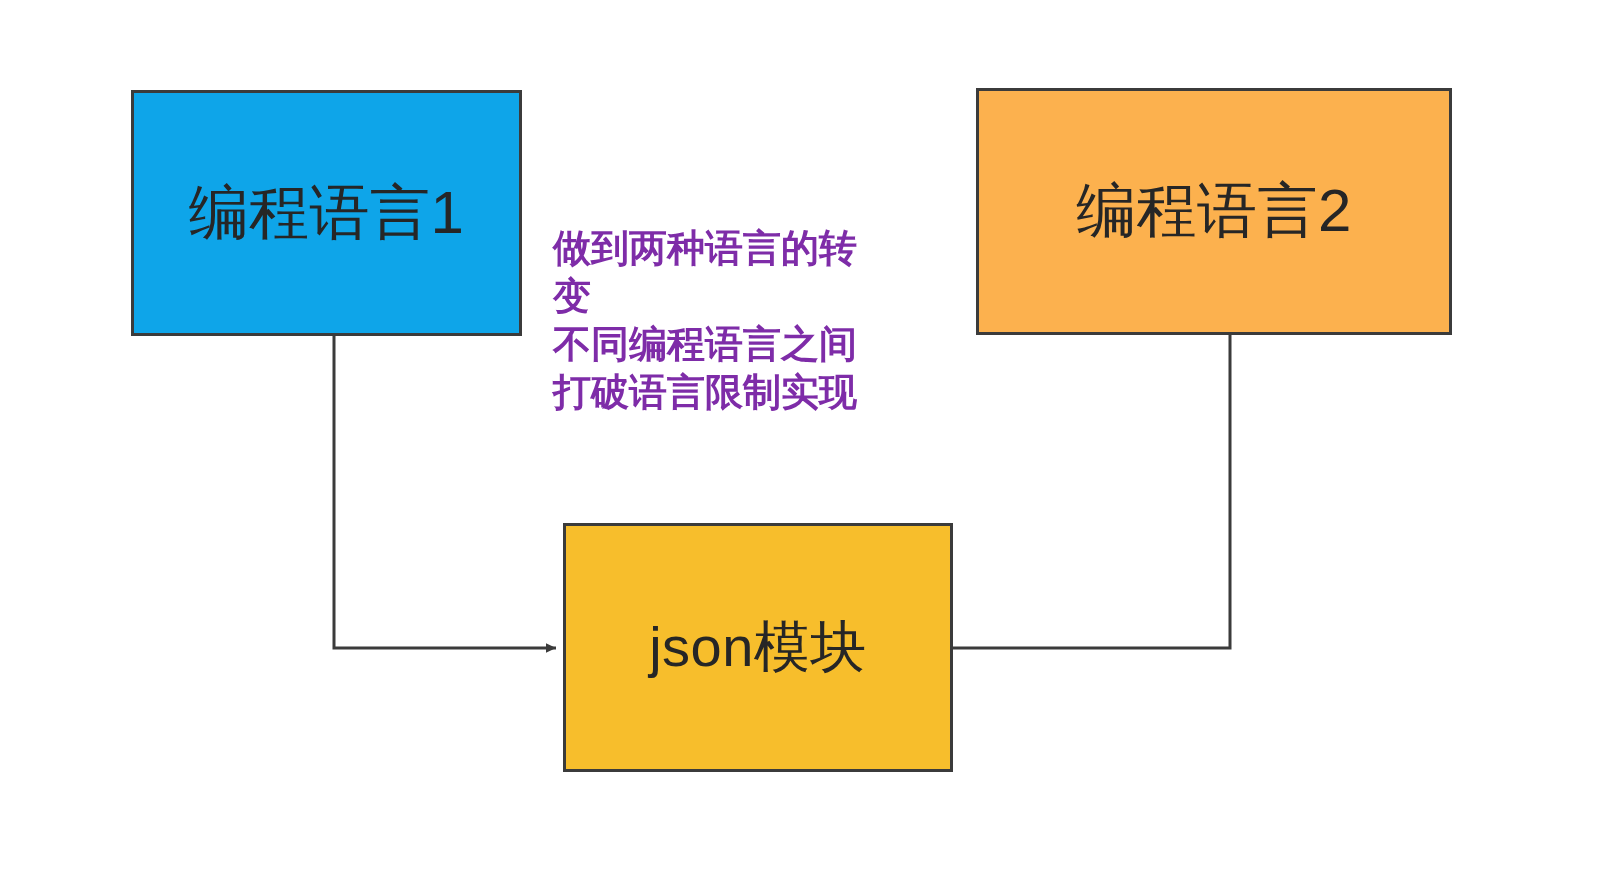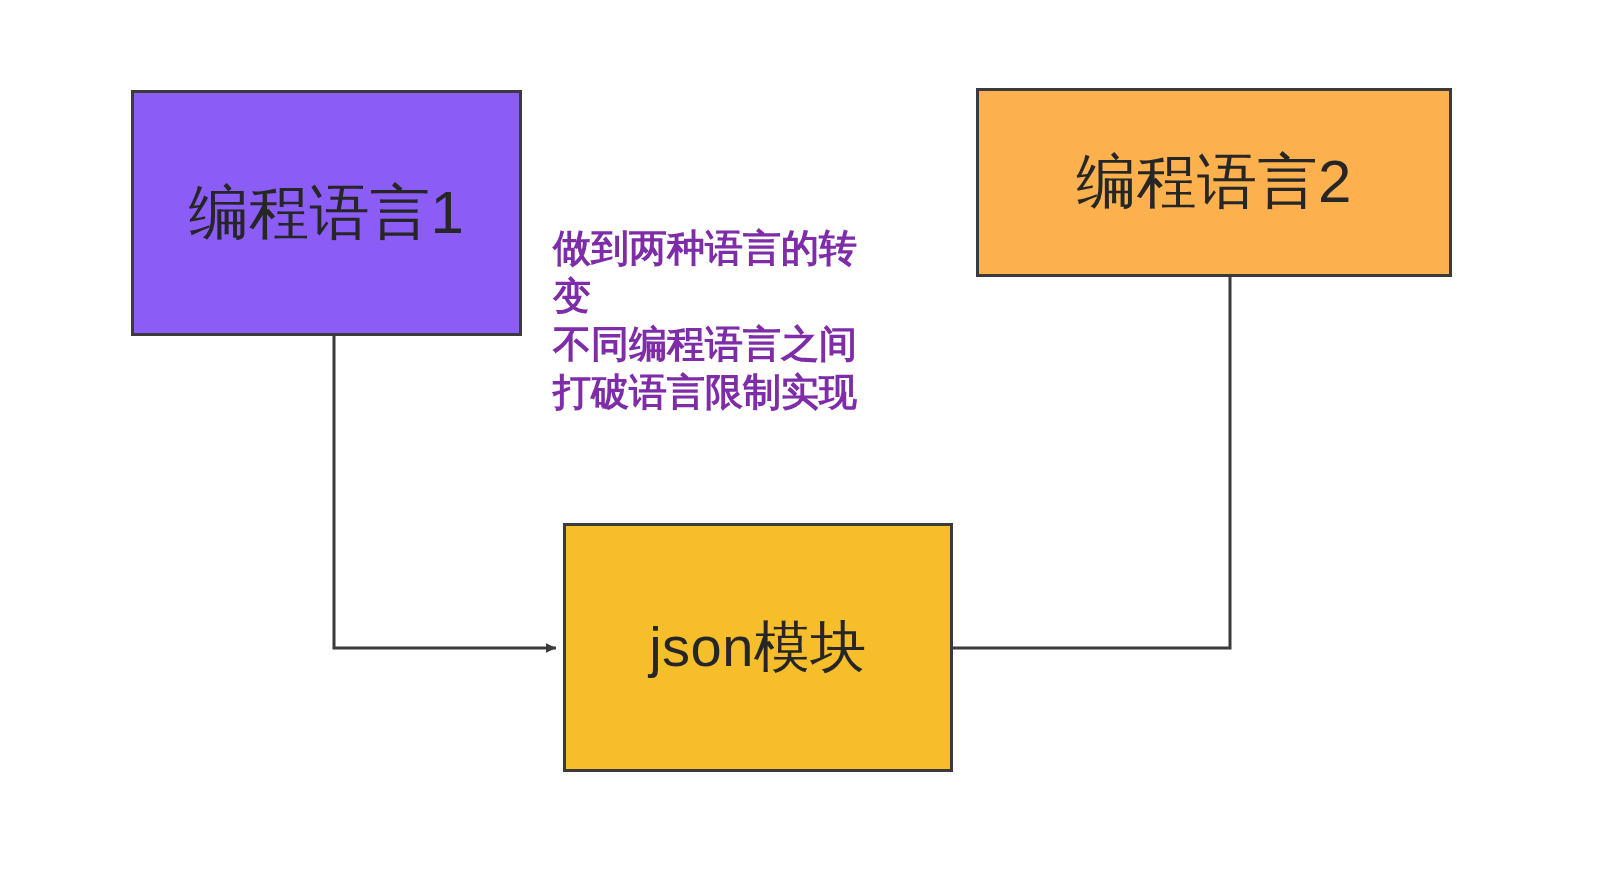--- a/index.html
+++ b/index.html
@@ -25,28 +25,28 @@
     align-items: center;
     justify-content: center;
     color: #262626;
     letter-spacing: 0.5px;
   }
   #node-lang1 {
     left: 131px;
     top: 90px;
     width: 391px;
     height: 246px;
-    background: #8b5cf6;
+    background: #0ea5e9;
     font-size: 60px;
   }
   #node-lang2 {
     left: 976px;
     top: 88px;
     width: 476px;
-    height: 189px;
+    height: 247px;
     background: #FCB14E;
     font-size: 60px;
   }
   #node-json {
     left: 563px;
     top: 523px;
     width: 390px;
     height: 249px;
     background: #F7BE2C;
     font-size: 56px;

